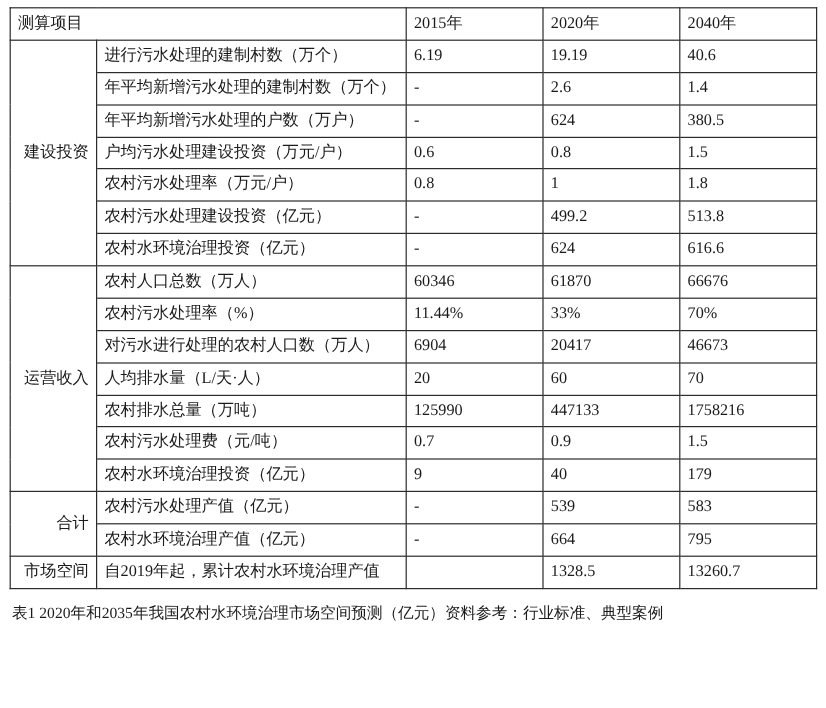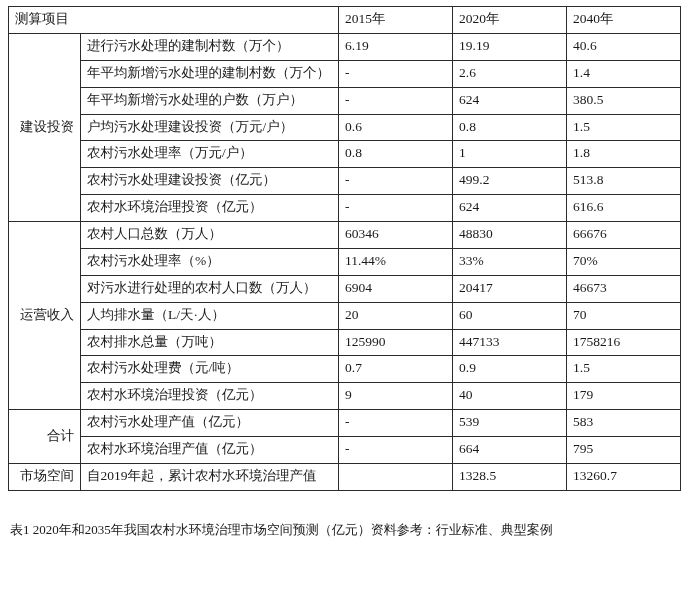--- a/index.html
+++ b/index.html
@@ -39,21 +39,21 @@
     white-space: nowrap;
   }
   .col-cat { width: 72px; }
   .col-item { width: 258px; }
   .col-y { width: 114px; }
   td.cat-cell {
     text-align: right;
     vertical-align: middle;
   }
   .caption {
-    margin-top: 30px;
+    margin-top: 11px;
     font-size: 13px;
     line-height: 1.4;
     color: #1a1a1a;
     padding-left: 2px;
   }
 </style>
 </head>
 <body>
 
 <div class="page">
@@ -114,21 +114,21 @@
         <td>农村水环境治理投资（亿元）</td>
         <td>-</td>
         <td>624</td>
         <td>616.6</td>
       </tr>
 
       <tr>
         <td class="cat-cell" rowspan="7">运营收入</td>
         <td>农村人口总数（万人）</td>
         <td>60346</td>
-        <td>48830</td>
+        <td>61870</td>
         <td>66676</td>
       </tr>
       <tr>
         <td>农村污水处理率（%）</td>
         <td>11.44%</td>
         <td>33%</td>
         <td>70%</td>
       </tr>
       <tr>
         <td>对污水进行处理的农村人口数（万人）</td>

